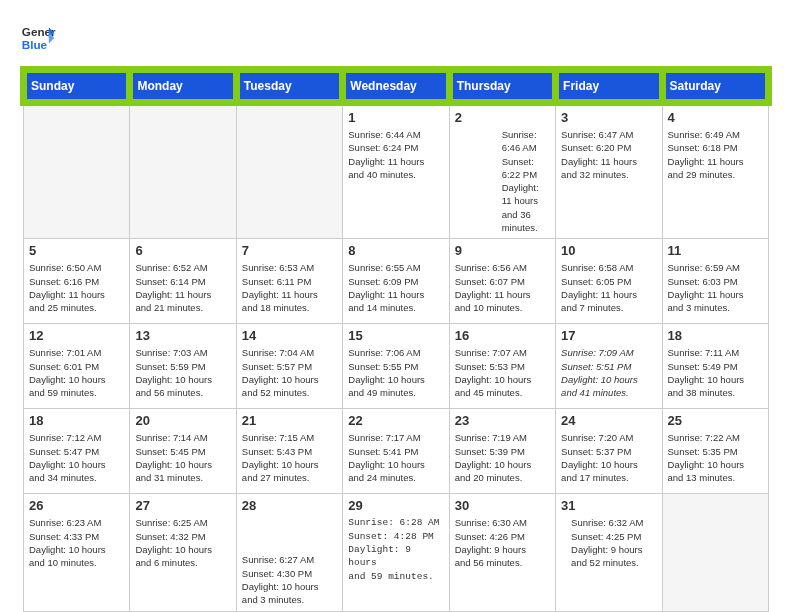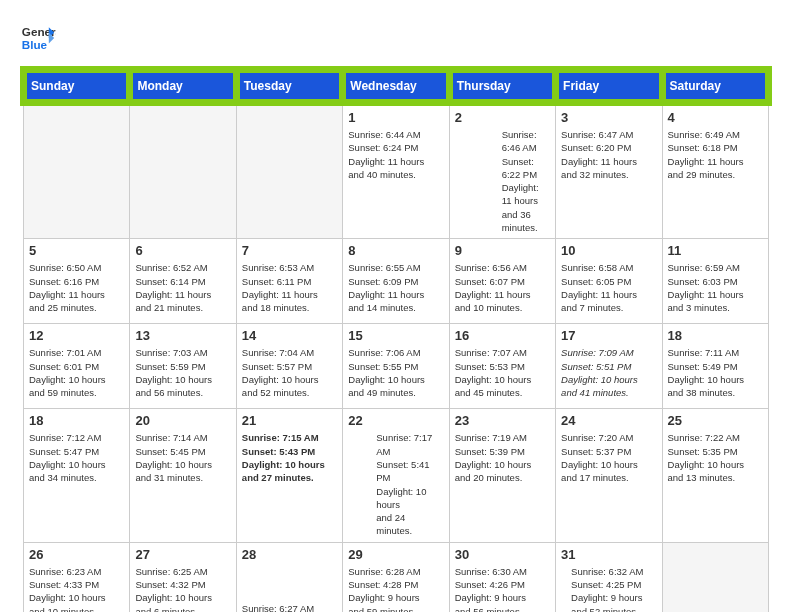--- a/index.html
+++ b/index.html
@@ -250,28 +250,28 @@
         </td>
         <td>
           <div class="day-number">20</div>
           <div class="day-info" style="white-space: pre-line;">Sunrise: 7:14 AM
 Sunset: 5:45 PM
 Daylight: 10 hours
 and 31 minutes.</div>
         </td>
         <td>
           <div class="day-number">21</div>
-          <div class="day-info" style="white-space: pre-line; font-weight: bold;">Sunrise: 7:15 AM
+          <div class="day-info" style="white-space: pre-line;">Sunrise: 7:15 AM
 Sunset: 5:43 PM
 Daylight: 10 hours
 and 27 minutes.</div>
         </td>
         <td>
           <div class="day-number">22</div>
-          <div class="day-info" style="white-space: pre-line; margin-left: 28px;">Sunrise: 7:17 AM
+          <div class="day-info" style="white-space: pre-line;">Sunrise: 7:17 AM
 Sunset: 5:41 PM
 Daylight: 10 hours
 and 24 minutes.</div>
         </td>
         <td>
           <div class="day-number">23</div>
           <div class="day-info" style="white-space: pre-line;">Sunrise: 7:19 AM
 Sunset: 5:39 PM
 Daylight: 10 hours
 and 20 minutes.</div>
@@ -308,21 +308,21 @@
         </td>
         <td>
           <div class="day-number">28</div>
           <div class="day-info" style="white-space: pre-line; margin-top: 40px;">Sunrise: 6:27 AM
 Sunset: 4:30 PM
 Daylight: 10 hours
 and 3 minutes.</div>
         </td>
         <td>
           <div class="day-number">29</div>
-          <div class="day-info" style="white-space: pre-line;">Sunrise: 6:28 AM
+          <div class="day-info" style="white-space: pre-line; font-family: Liberation Mono, monospace;">Sunrise: 6:28 AM
 Sunset: 4:28 PM
 Daylight: 9 hours
 and 59 minutes.</div>
         </td>
         <td>
           <div class="day-number">30</div>
           <div class="day-info" style="white-space: pre-line;">Sunrise: 6:30 AM
 Sunset: 4:26 PM
 Daylight: 9 hours
 and 56 minutes.</div>

